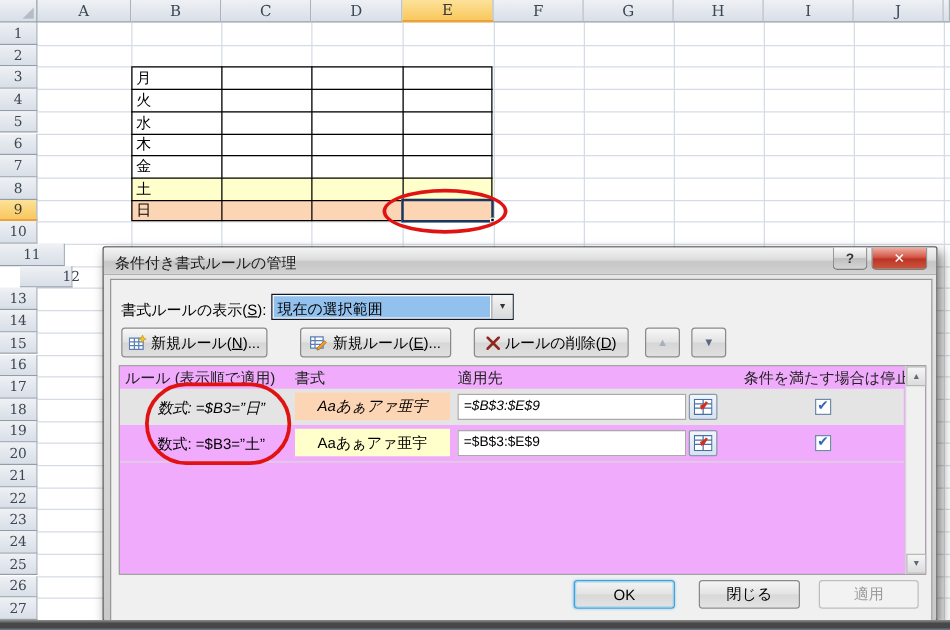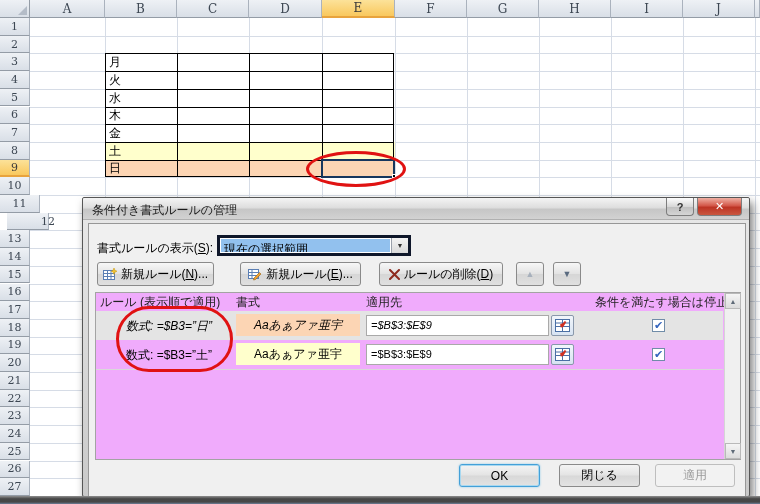--- a/index.html
+++ b/index.html
@@ -26,21 +26,21 @@
   #dlg { position:absolute; left:82px; top:197px; width:668px; height:300px; background:linear-gradient(180deg,#e9e9e9,#c9c9c9); border:1px solid #565656; border-radius:2px; box-shadow:3px 5px 9px rgba(0,0,0,.5); }
   #dlg-title { position:absolute; left:0; top:0; width:100%; height:22px; background:linear-gradient(180deg,#f4f4f4,#dedede 45%,#c6c6c6 55%,#d2d2d2); border-bottom:1px solid #b0b0b0; border-radius:2px 2px 0 0;text-align:center; }
   #dlg-title-text { position:absolute; left:9px; top:4px; font-size:12px; color:#1a1a1a; white-space:nowrap; }
   .cap-btn { position:absolute; top:0; height:18px; border:1px solid #7d7d7d; border-top:none; display:flex; align-items:center; justify-content:center; font-weight:bold; font-size:11px; }
   #btn-help { left:583px; width:28px; background:linear-gradient(180deg,#fdfdfd,#d8d8d8 50%,#bfbfbf 52%,#d5d5d5); color:#333; border-radius:0 0 4px 4px; }
   #btn-close { left:614px; width:45px; background:linear-gradient(180deg,#f0b0a4,#d3584a 45%,#bd3425 55%,#c9573f); color:#fff; border-radius:0 0 4px 4px; }
   #dlg-content { position:absolute; left:5px; top:25px; width:658px; height:332px; background:#f0f0f0; border:1px solid #979797; }
 
   .mn { text-decoration:underline; }
   #lbl-display { position:absolute; left:8px; top:16px; white-space:nowrap; }
-  #combo { position:absolute; left:128px; top:11px; width:194px; height:21px; background:#fff; border:3px solid #0f172a; display:flex; }
+  #combo { position:absolute; left:128px; top:11px; width:194px; height:21px; background:#fff; border:1px solid #0f172a; display:flex; }
   #combo-val { flex:1; background:#92c1ee; margin:1px; padding:2px 3px 0 3px; font-size:12px; white-space:nowrap; overflow:hidden; }
   #combo-arrow { width:17px; background:linear-gradient(180deg,#f4f4f4,#d9d9d9); border-left:1px solid #9aa0aa; display:flex; align-items:center; justify-content:center; font-size:7px; color:#333; }
 
   .tbtn { position:absolute; top:38px; height:24px; background:linear-gradient(180deg,#f7f7f7,#e3e3e3 48%,#d6d6d6 52%,#e0e0e0); border:1px solid #8a8a8a; border-radius:3px; display:flex; align-items:center; justify-content:center; gap:4px; font-size:12px; white-space:nowrap; }
   #btn-new { left:8px; width:117px; }
   #btn-edit { left:151px; width:121px; }
   #btn-del { left:290px; width:124px; }
   #btn-up { left:427px; width:28px; color:#a7b0bc; font-size:9px; }
   #btn-down { left:464px; width:28px; color:#5a6b80; font-size:9px; }
 
@@ -146,22 +146,22 @@
       <div class="hdr rowhdr" style="left:0;top:18.0px;width:30px;height:17.7px;">1</div>
       <div class="hdr rowhdr" style="left:0;top:35.7px;width:30px;height:17.7px;">2</div>
       <div class="hdr rowhdr" style="left:0;top:53.4px;width:30px;height:17.7px;">3</div>
       <div class="hdr rowhdr" style="left:0;top:71.1px;width:30px;height:17.7px;">4</div>
       <div class="hdr rowhdr" style="left:0;top:88.8px;width:30px;height:17.7px;">5</div>
       <div class="hdr rowhdr" style="left:0;top:106.5px;width:30px;height:17.7px;">6</div>
       <div class="hdr rowhdr" style="left:0;top:124.2px;width:30px;height:17.7px;">7</div>
       <div class="hdr rowhdr" style="left:0;top:141.9px;width:30px;height:17.7px;">8</div>
       <div class="hdr rowhdr sel" style="left:0;top:159.6px;width:30px;height:17.7px;">9</div>
       <div class="hdr rowhdr" style="left:0;top:177.3px;width:30px;height:18px;">10</div>
-      <div class="hdr rowhdr" style="left:0;top:195.0px;width:40px;height:17.7px;">11</div>
-      <div class="hdr rowhdr" style="left:7px;top:212.7px;width:19px;height:17.7px;padding-left:41px;">12</div>
+      <div class="hdr rowhdr" style="left:0;top:195.0px;width:52px;height:17.7px;">11</div>
+      <div class="hdr rowhdr" style="left:16px;top:212.7px;width:19px;height:17.7px;padding-left:41px;">12</div>
       <div class="hdr rowhdr" style="left:0;top:230.4px;width:30px;height:17.7px;">13</div>
       <div class="hdr rowhdr" style="left:0;top:248.1px;width:30px;height:17.7px;">14</div>
       <div class="hdr rowhdr" style="left:0;top:265.8px;width:30px;height:17.7px;">15</div>
       <div class="hdr rowhdr" style="left:0;top:283.5px;width:30px;height:17.7px;">16</div>
       <div class="hdr rowhdr" style="left:0;top:301.2px;width:30px;height:17.7px;">17</div>
       <div class="hdr rowhdr" style="left:0;top:318.9px;width:30px;height:17.7px;">18</div>
       <div class="hdr rowhdr" style="left:0;top:336.6px;width:30px;height:17.7px;">19</div>
       <div class="hdr rowhdr" style="left:0;top:354.3px;width:30px;height:17.7px;">20</div>
       <div class="hdr rowhdr" style="left:0;top:372.0px;width:30px;height:17.7px;">21</div>
       <div class="hdr rowhdr" style="left:0;top:389.7px;width:30px;height:17.7px;">22</div>

